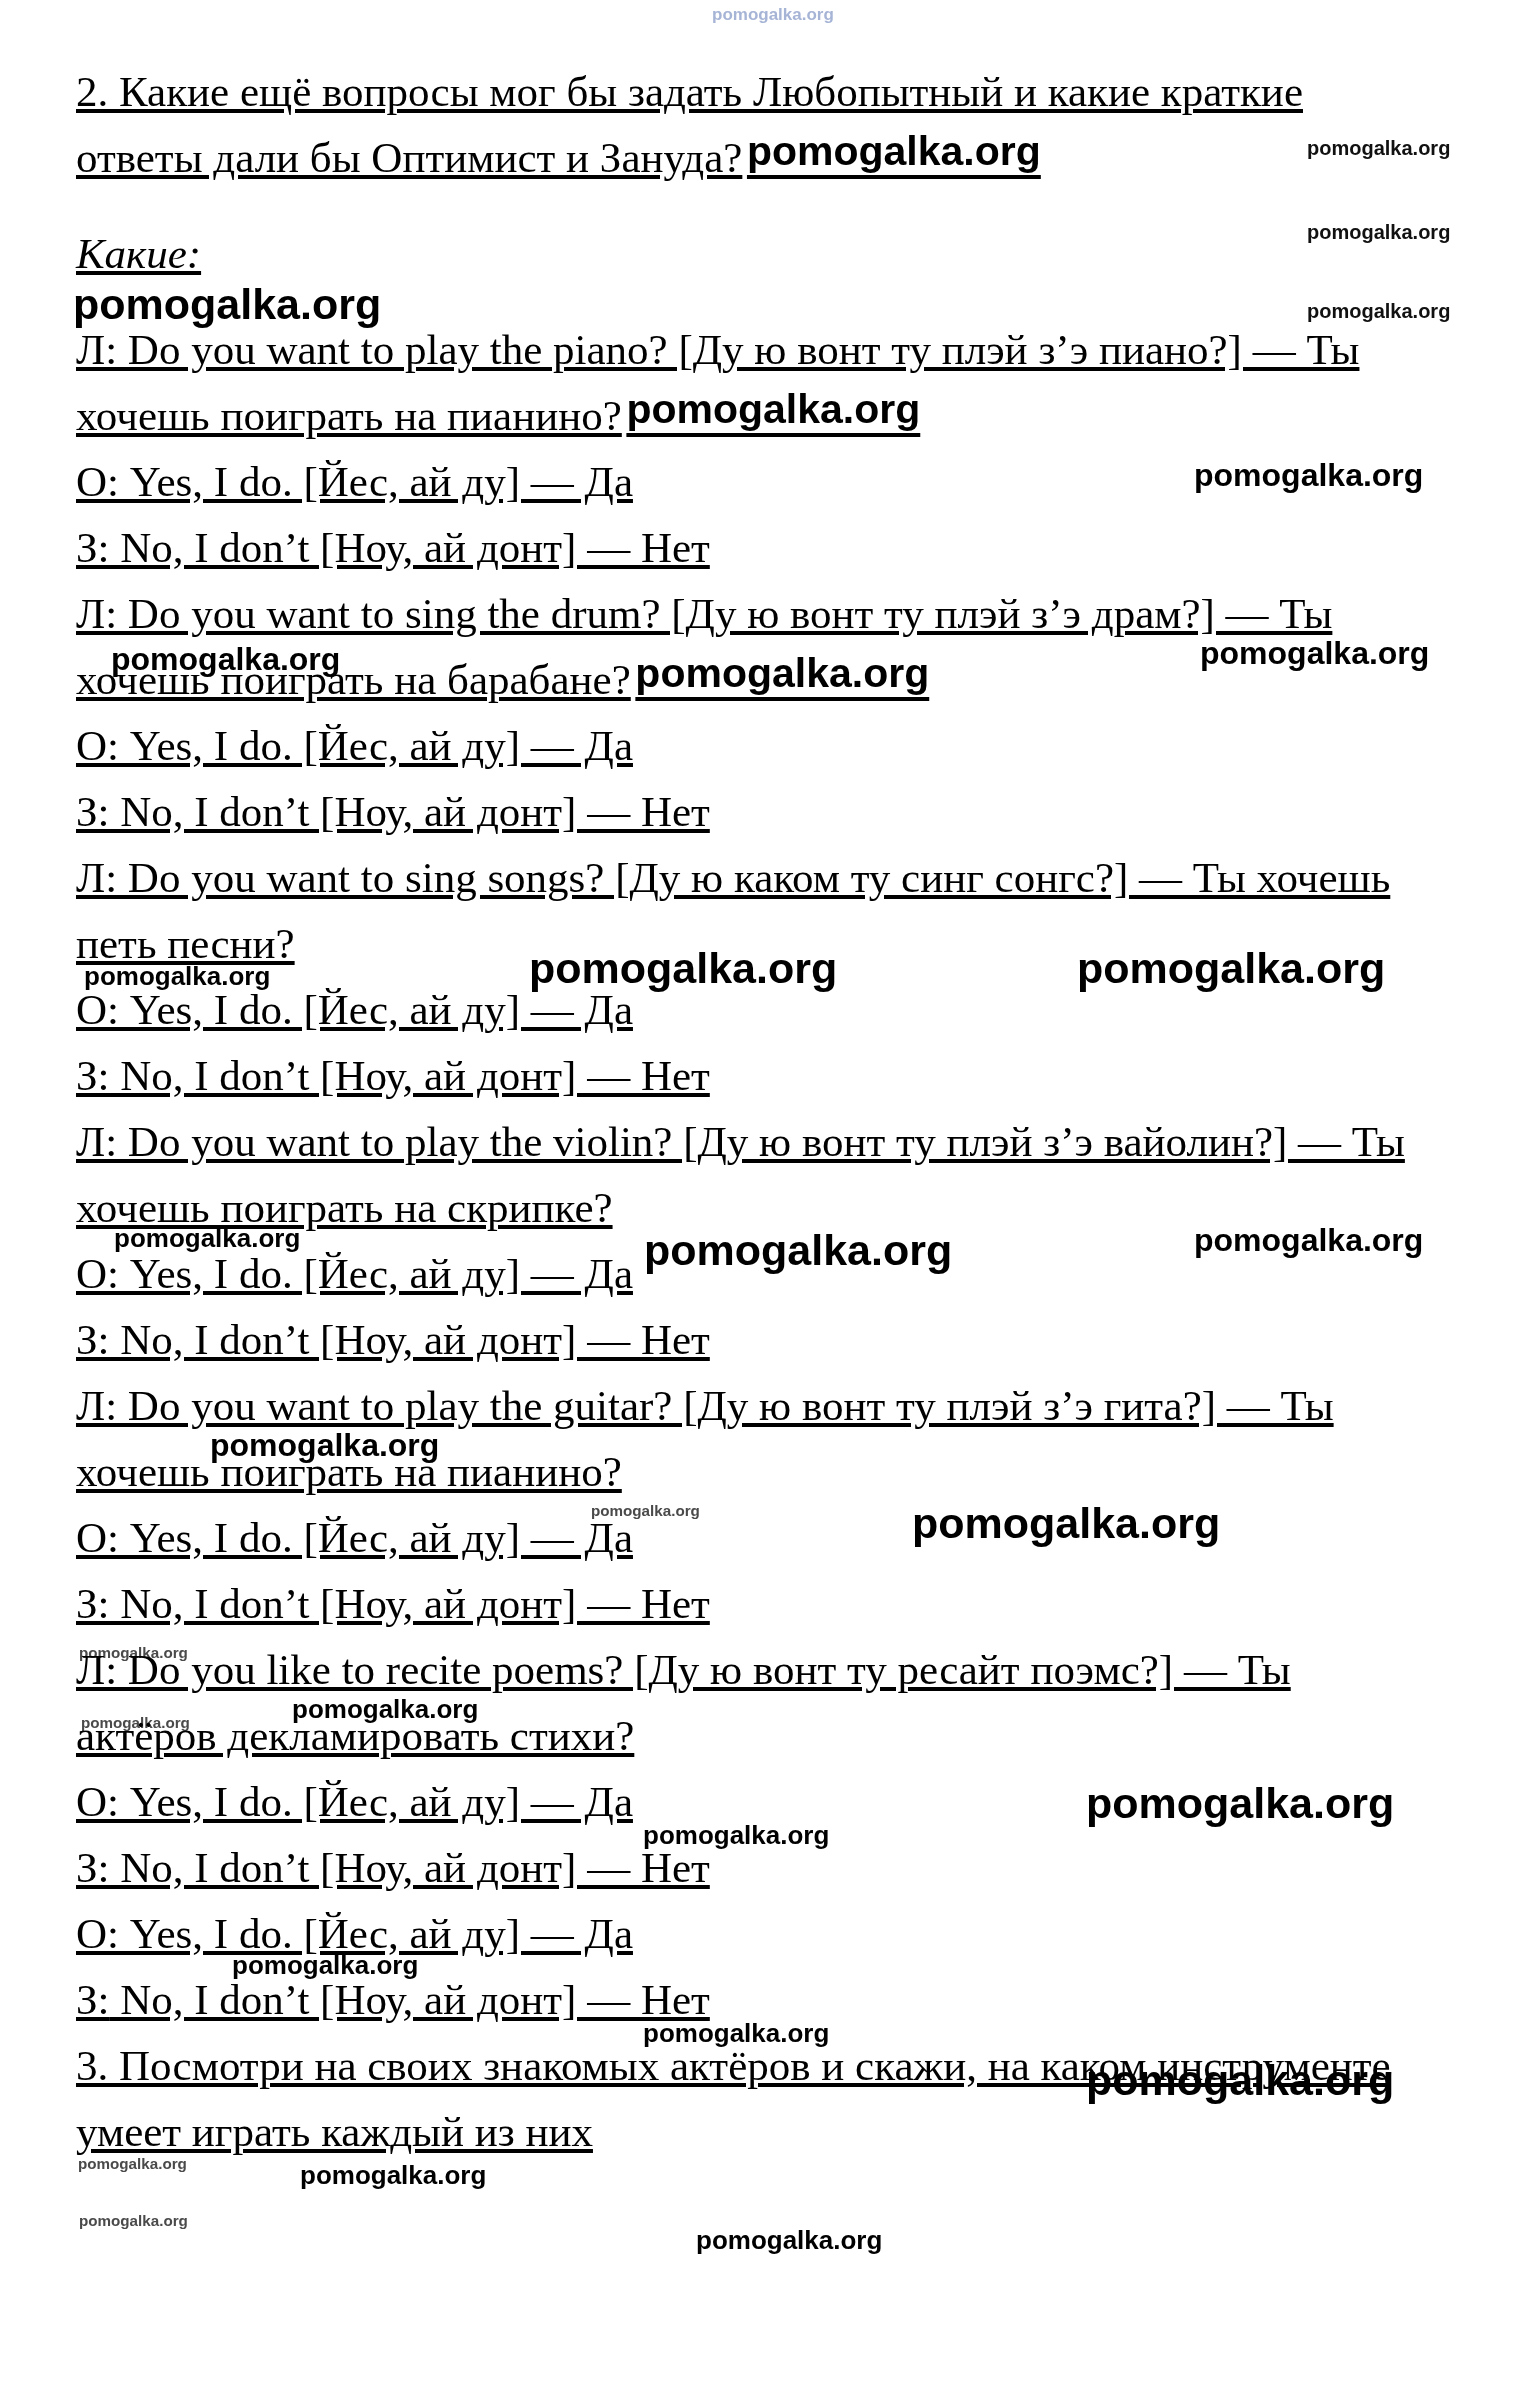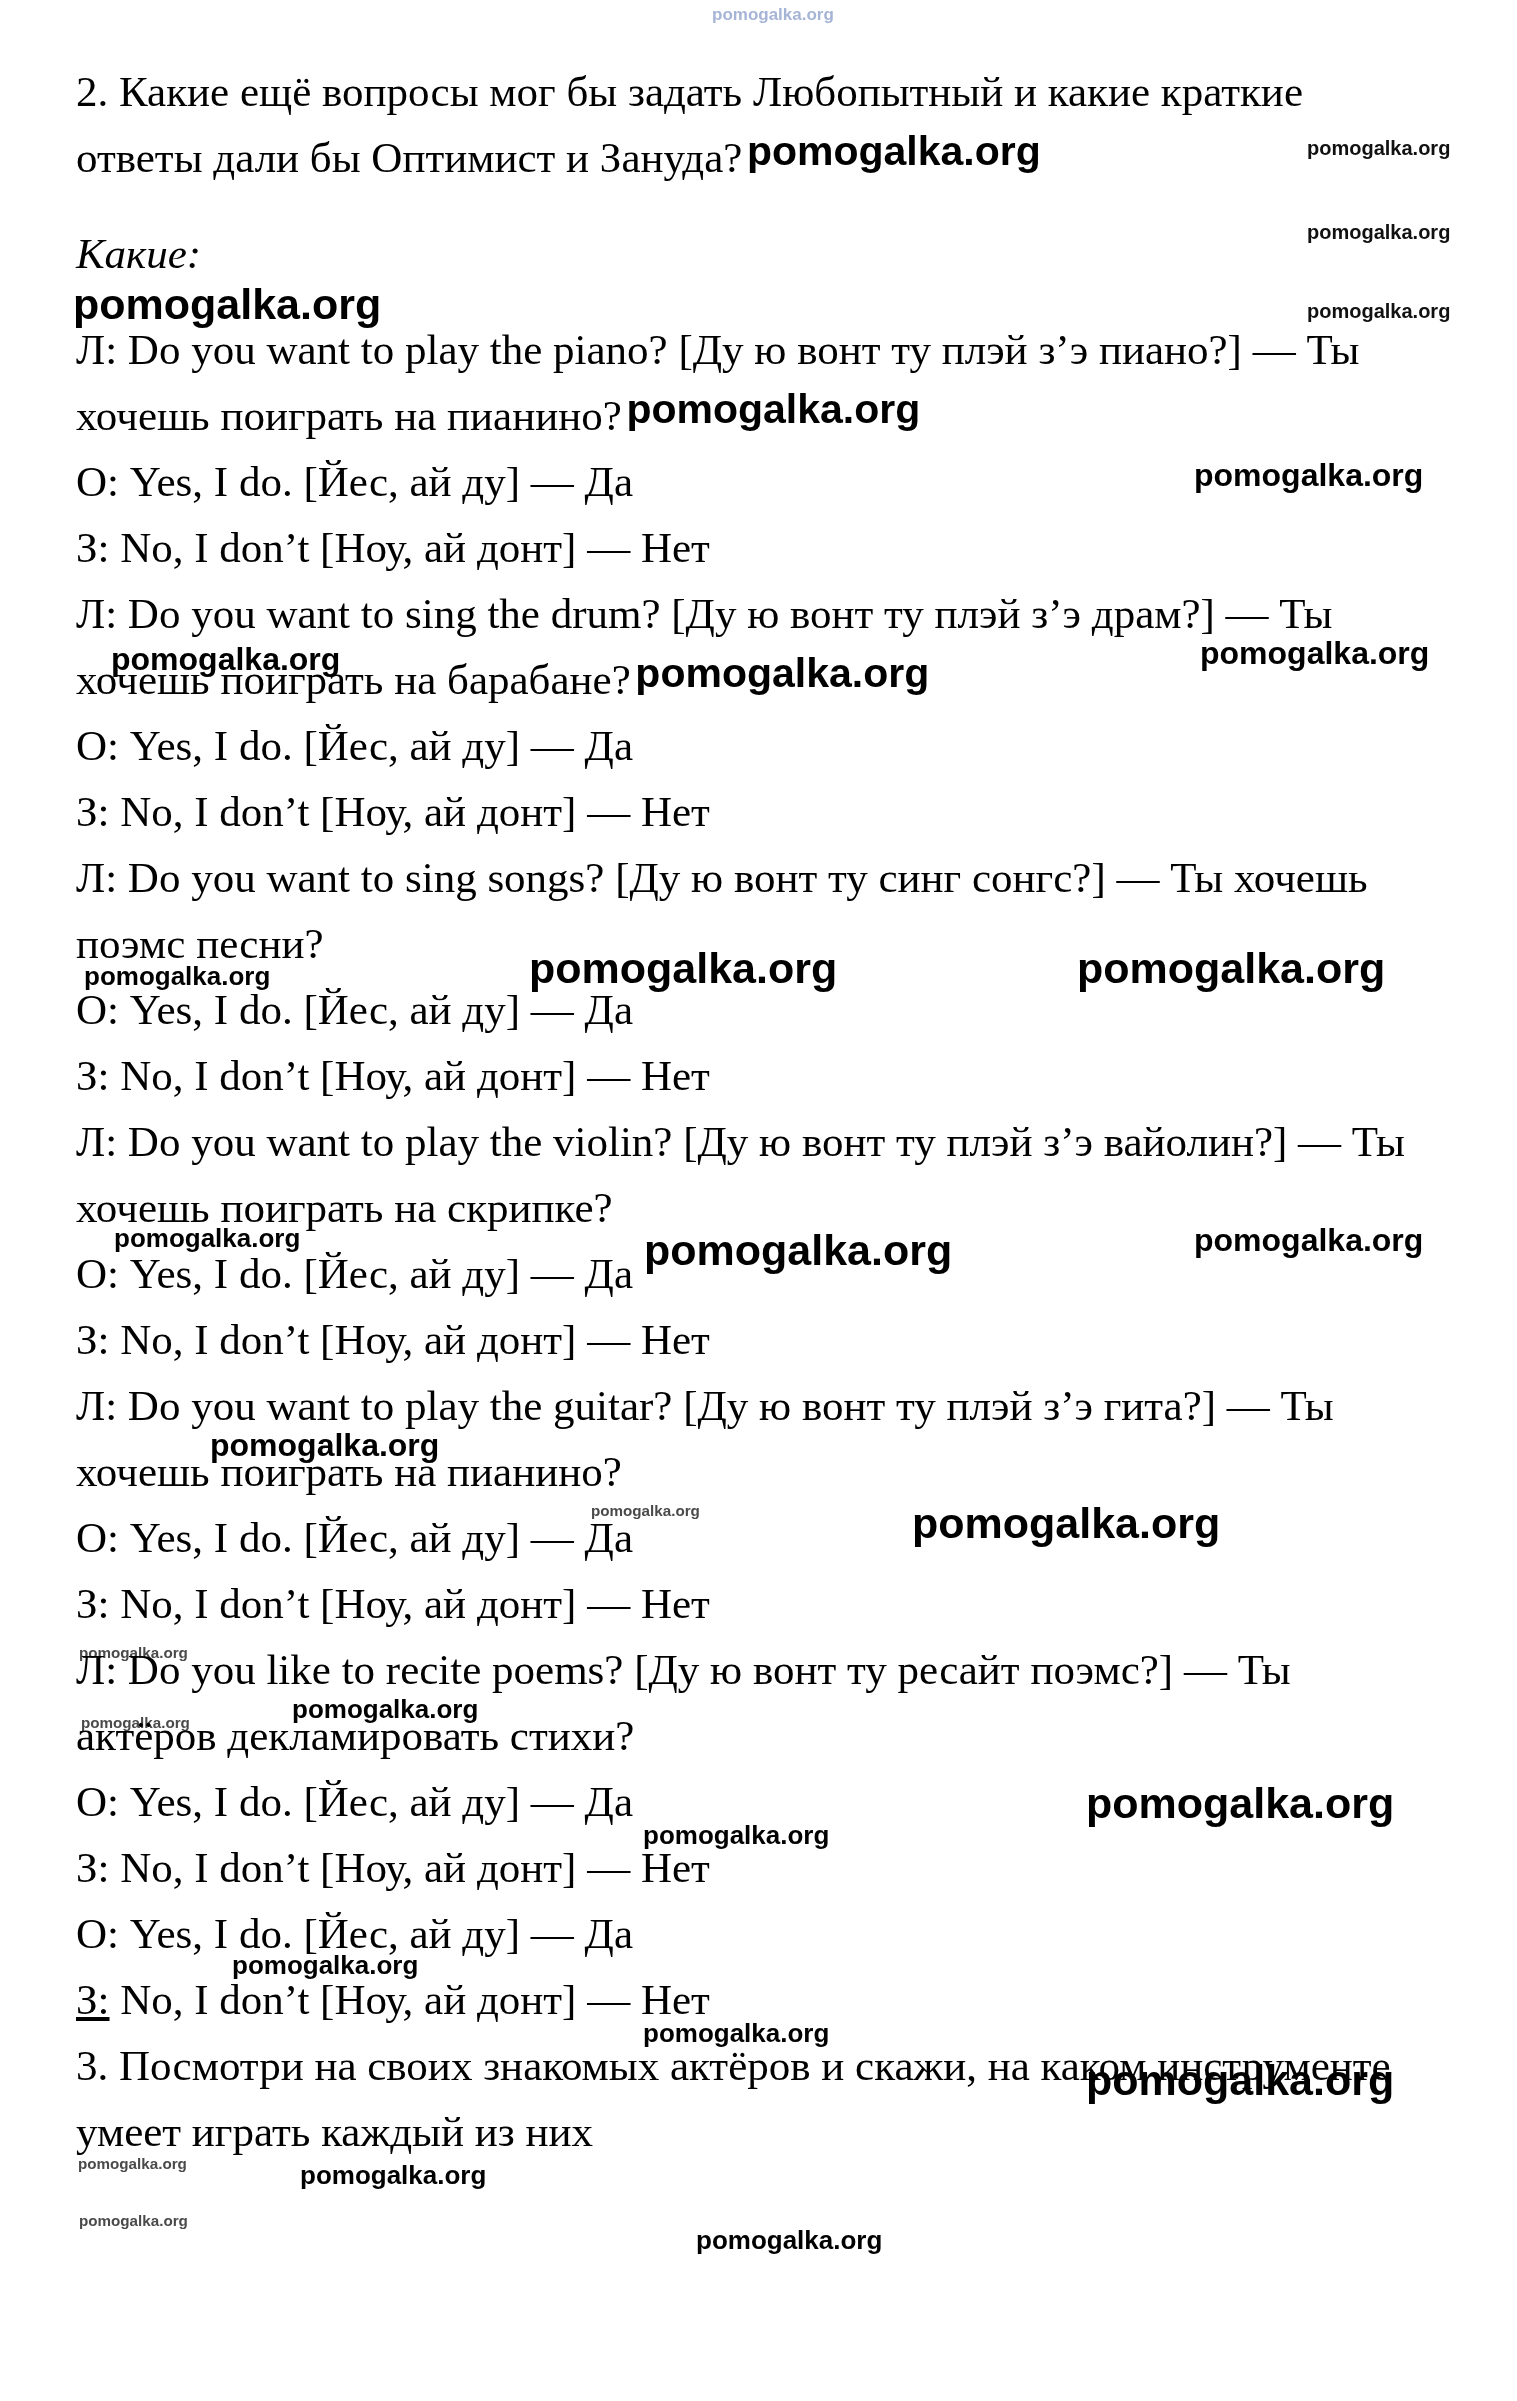--- a/index.html
+++ b/index.html
@@ -18,20 +18,21 @@
   .doc {
     position: absolute;
     left: 76px;
     top: 59px;
     width: 1363px;
     font-size: 43px;
     line-height: 66px;
   }
   .line {
     margin: 0;
+    text-decoration: underline;
   }
   .mt {
     margin-top: 30px;
   }
   .answers-heading {
     font-style: italic;
   }
   .underlined {
     text-decoration: underline;
   }
@@ -98,21 +99,21 @@
   <p class="line answers-heading mt">Какие:</p>
 
   <p class="line mt"><span>Л: Do you want to play the piano? [Ду ю вонт ту плэй з’э пиано?] — Ты хочешь поиграть на пианино?</span><span class="wm-inline">pomogalka.org</span></p>
   <p class="line">О: Yes, I do. [Йес, ай ду] — Да</p>
   <p class="line">З: No, I don’t [Ноу, ай донт] — Нет</p>
 
   <p class="line"><span>Л: Do you want to sing the drum? [Ду ю вонт ту плэй з’э драм?] — Ты хочешь поиграть на барабане?</span><span class="wm-inline">pomogalka.org</span></p>
   <p class="line">О: Yes, I do. [Йес, ай ду] — Да</p>
   <p class="line">З: No, I don’t [Ноу, ай донт] — Нет</p>
 
-  <p class="line">Л: Do you want to sing songs? [Ду ю вонт ту синг сонгс?] — Ты хочешь поэмс песни?</p>
+  <p class="line">Л: Do you want to sing songs? [Ду ю каком ту синг сонгс?] — Ты хочешь петь песни?</p>
   <p class="line">О: Yes, I do. [Йес, ай ду] — Да</p>
   <p class="line">З: No, I don’t [Ноу, ай донт] — Нет</p>
 
   <p class="line">Л: Do you want to play the violin? [Ду ю вонт ту плэй з’э вайолин?] — Ты хочешь поиграть на скрипке?</p>
   <p class="line">О: Yes, I do. [Йес, ай ду] — Да</p>
   <p class="line">З: No, I don’t [Ноу, ай донт] — Нет</p>
 
   <p class="line">Л: Do you want to play the guitar? [Ду ю вонт ту плэй з’э гита?] — Ты хочешь поиграть на пианино?</p>
   <p class="line">О: Yes, I do. [Йес, ай ду] — Да</p>
   <p class="line">З: No, I don’t [Ноу, ай донт] — Нет</p>

